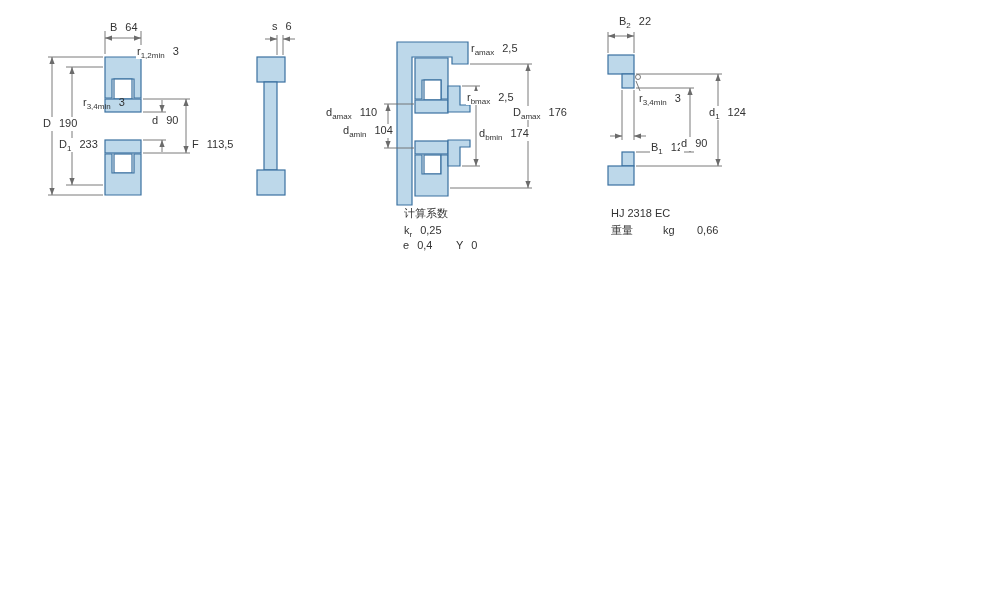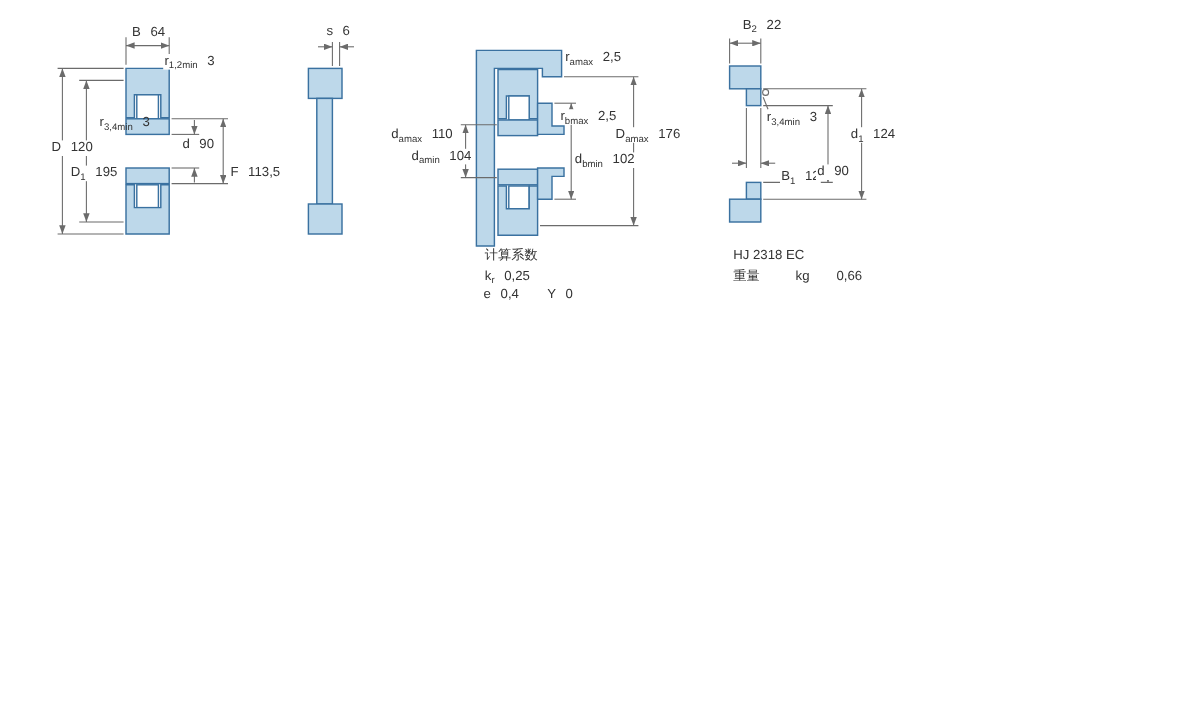--- a/index.html
+++ b/index.html
@@ -122,33 +122,33 @@
         <path class="dimline" d="M636,74 H722"></path>
         <path class="dimline" d="M636,166 H722"></path>
         <path class="dimline" d="M718,74 V166" marker-start="url(#a1)" marker-end="url(#a1)"></path>
       </g>
     </g>
   </svg>
 
   <div class="dim" style="left:109px;top:21px"><span class="m">B</span><span class="sub"></span><span class="val">64</span></div>
   <div class="dim" style="left:136px;top:45px"><span class="m">r</span><span class="sub">1,2min</span><span class="val">3</span></div>
   <div class="dim nobg" style="left:82px;top:96px"><span class="m">r</span><span class="sub">3,4min</span><span class="val">3</span></div>
-  <div class="dim" style="left:42px;top:117px"><span class="m">D</span><span class="sub"></span><span class="val">120</span></div>
-  <div class="dim" style="left:58px;top:138px"><span class="m">D</span><span class="sub">1</span><span class="val">195</span></div>
+  <div class="dim" style="left:42px;top:117px"><span class="m">D</span><span class="sub"></span><span class="val">190</span></div>
+  <div class="dim" style="left:58px;top:138px"><span class="m">D</span><span class="sub">1</span><span class="val">233</span></div>
   <div class="dim" style="left:151px;top:114px"><span class="m">d</span><span class="sub"></span><span class="val">90</span></div>
   <div class="dim" style="left:191px;top:138px"><span class="m">F</span><span class="sub"></span><span class="val">113,5</span></div>
 
   <div class="dim" style="left:271px;top:20px"><span class="m">s</span><span class="sub"></span><span class="val">6</span></div>
 
   <div class="dim" style="left:470px;top:42px"><span class="m">r</span><span class="sub">amax</span><span class="val">2,5</span></div>
   <div class="dim" style="left:466px;top:91px"><span class="m">r</span><span class="sub">bmax</span><span class="val">2,5</span></div>
   <div class="dim" style="left:325px;top:106px"><span class="m">d</span><span class="sub">amax</span><span class="val">110</span></div>
   <div class="dim" style="left:342px;top:124px"><span class="m">d</span><span class="sub">amin</span><span class="val">104</span></div>
   <div class="dim" style="left:512px;top:106px"><span class="m">D</span><span class="sub">amax</span><span class="val">176</span></div>
-  <div class="dim" style="left:478px;top:127px"><span class="m">d</span><span class="sub">bmin</span><span class="val">102</span></div>
+  <div class="dim" style="left:478px;top:127px"><span class="m">d</span><span class="sub">bmin</span><span class="val">174</span></div>
 
   <div class="dim hdr" style="left:403px;top:207px"><span>计算系数</span></div>
   <div class="dim" style="left:403px;top:224px"><span class="m">k</span><span class="sub">r</span><span class="val">0,25</span></div>
   <div class="dim" style="left:402px;top:239px"><span class="m">e</span><span class="sub"></span><span class="val">0,4</span></div>
   <div class="dim" style="left:455px;top:239px"><span class="m">Y</span><span class="sub"></span><span class="val">0</span></div>
 
   <div class="dim" style="left:618px;top:15px"><span class="m">B</span><span class="sub">2</span><span class="val">22</span></div>
   <div class="dim" style="left:638px;top:92px"><span class="m">r</span><span class="sub">3,4min</span><span class="val">3</span></div>
   <div class="dim" style="left:650px;top:141px"><span class="m">B</span><span class="sub">1</span><span class="val">12</span></div>
   <div class="dim" style="left:708px;top:106px"><span class="m">d</span><span class="sub">1</span><span class="val">124</span></div>

